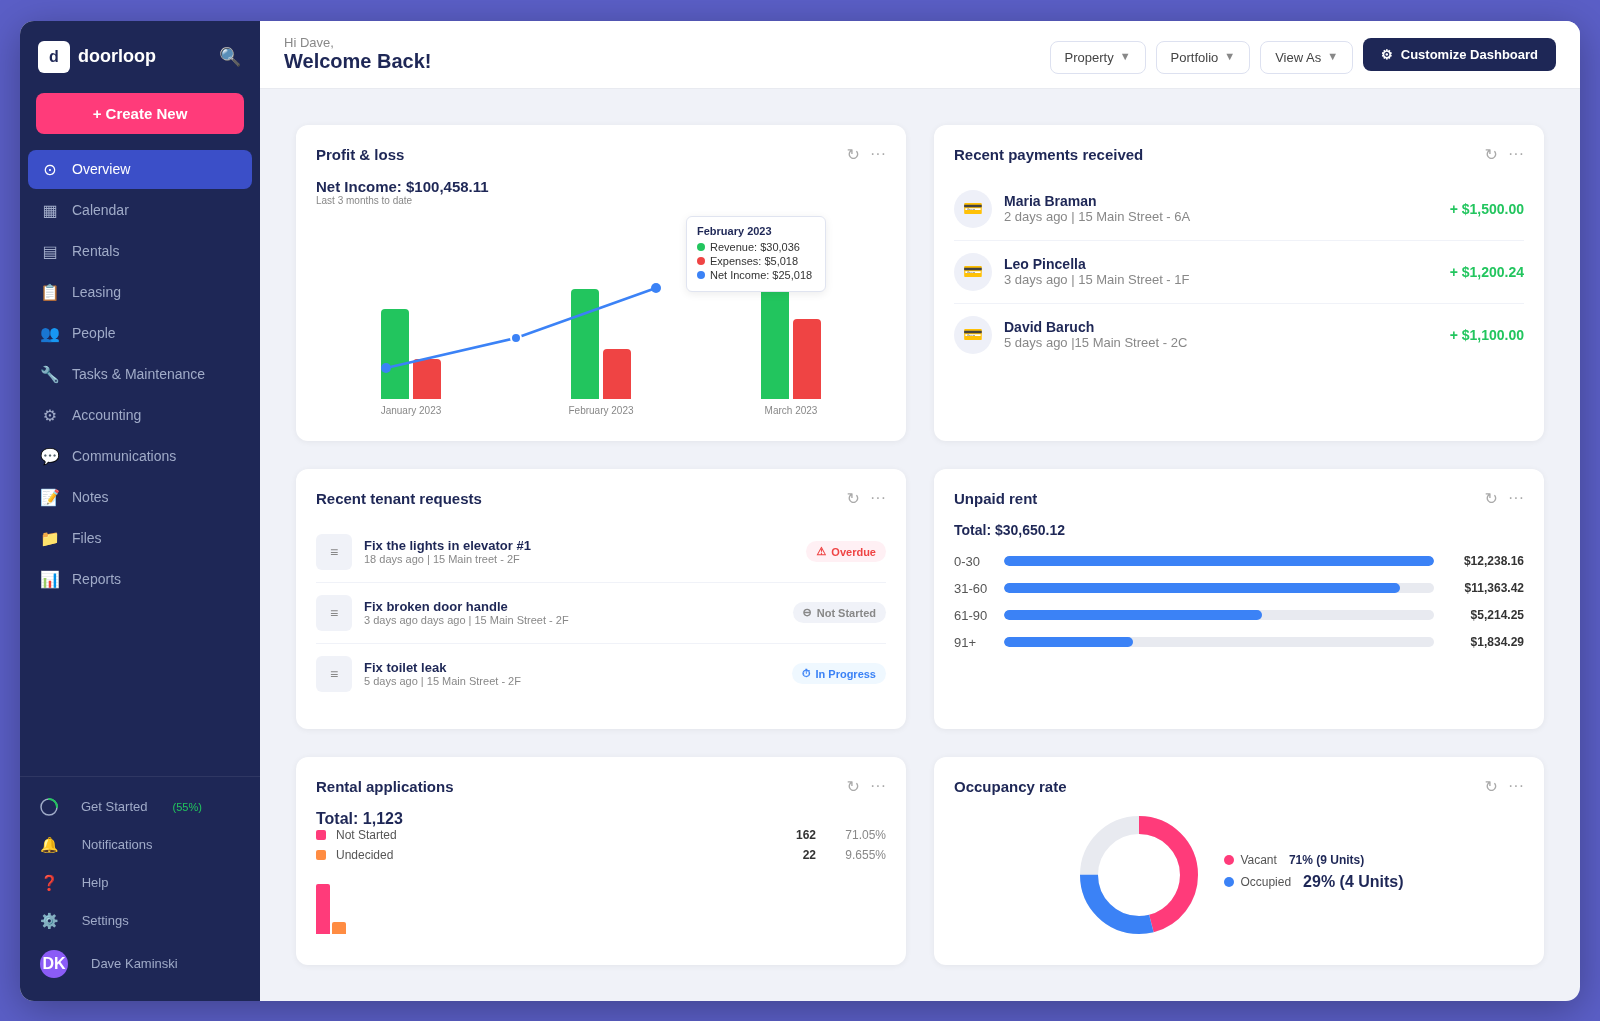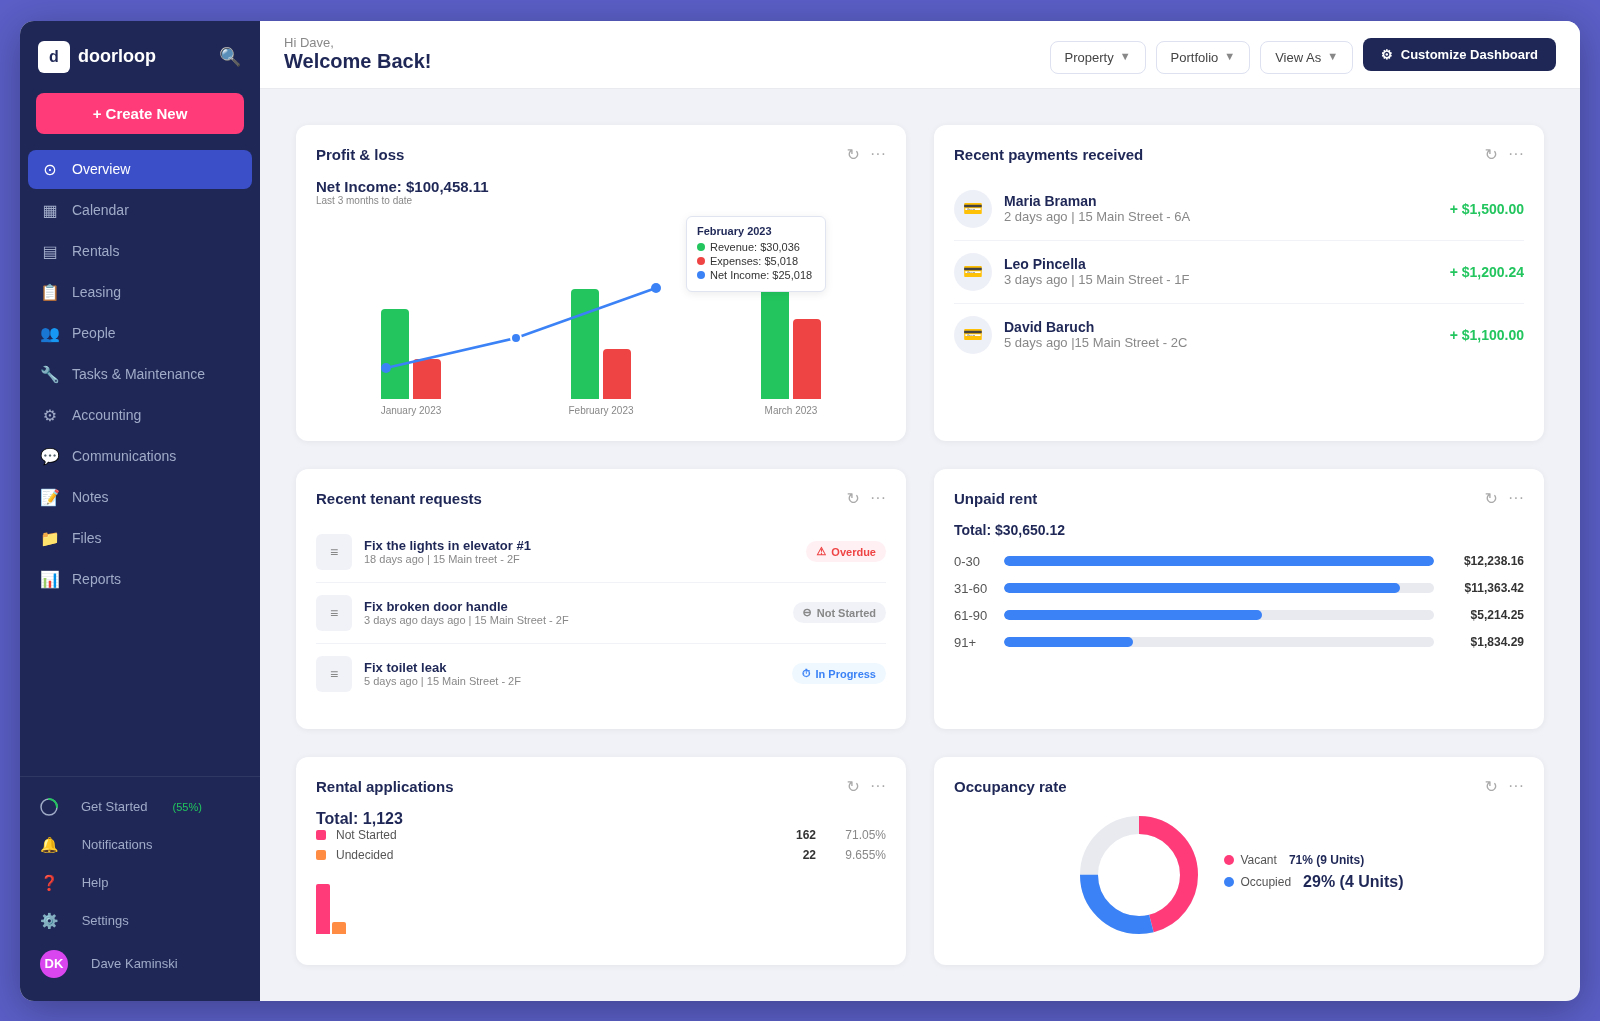--- a/index.html
+++ b/index.html
@@ -115,25 +115,25 @@
       border-radius: 8px;
       cursor: pointer;
       color: #a0abc8;
       font-size: 13px;
       margin-bottom: 2px;
     }
     .user-avatar {
       width: 28px;
       height: 28px;
       border-radius: 50%;
-      background: #d946ef;
+      background: #8b5cf6;
       display: flex;
       align-items: center;
       justify-content: center;
-      font-size: 13px;
+      font-size: 16px;
       color: #fff;
       font-weight: 600;
     }
     
     .main {
       flex: 1;
       display: flex;
       flex-direction: column;
       overflow: hidden;
     }

